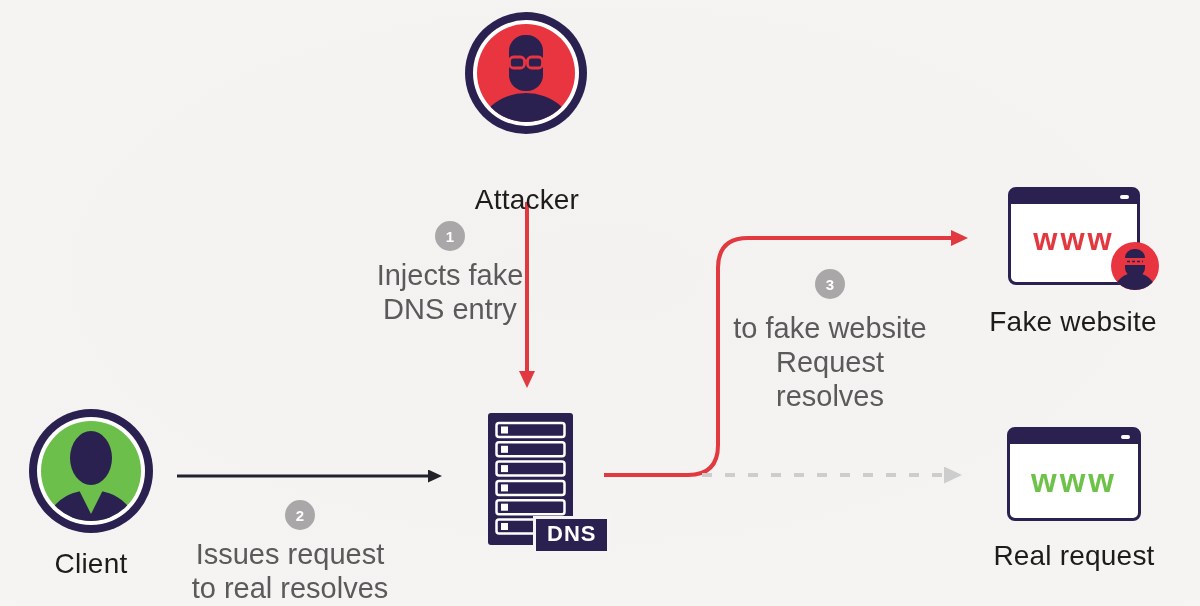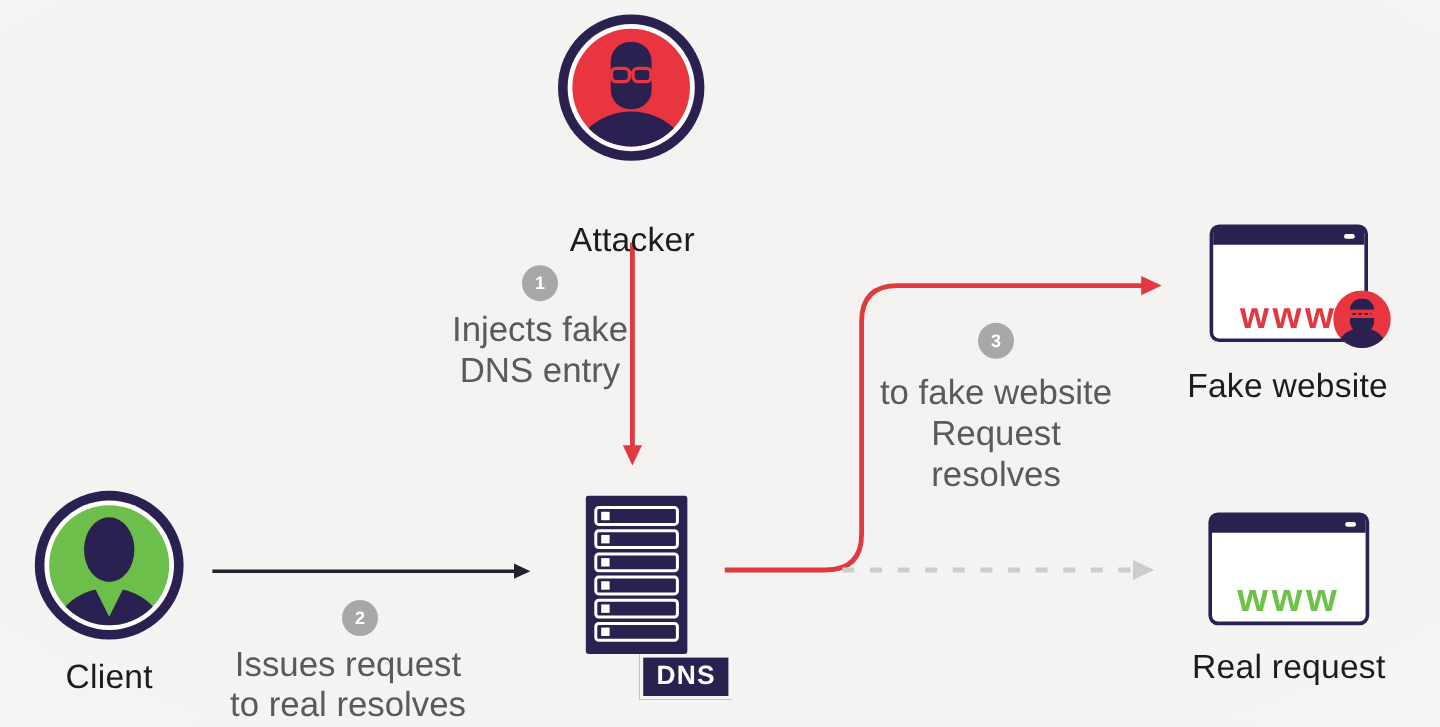--- a/index.html
+++ b/index.html
@@ -29,32 +29,32 @@
   }
   .browser-bar{
     position:relative;height:14px;background:#2a2150;
     border-radius:3px 3px 0 0;
   }
   .browser-dash{
     position:absolute;right:8px;top:5px;width:9px;height:4px;
     background:#ffffff;border-radius:2px;
   }
   .browser-body{
-    display:flex;align-items:flex-end;justify-content:center;
+    display:flex;align-items:flex-start;justify-content:center;margin-top:20px;
   }
   .www{
     font-weight:bold;letter-spacing:3px;line-height:1;
   }
   .www-fake{color:#e23840;font-size:31px;}
   .www-real{color:#6ec24a;font-size:33px;}
   .dns-badge{
     position:absolute;left:533px;top:516px;
     background:#2a2150;border:3px solid #f5f4f3;
     color:#ffffff;font-size:22px;font-weight:bold;letter-spacing:1px;
-    padding:2px 11px 4px 11px;line-height:26px;margin-top:29px;
+    padding:2px 11px 4px 11px;line-height:26px;
   }
 </style>
 </head>
 <body>
 
 <div class="stage">
 
   <svg class="arrow-layer" viewBox="0 0 1200 606">
     <defs>
       <marker id="mRed" markerUnits="userSpaceOnUse" markerWidth="20" markerHeight="18" refX="3" refY="8" orient="auto">

